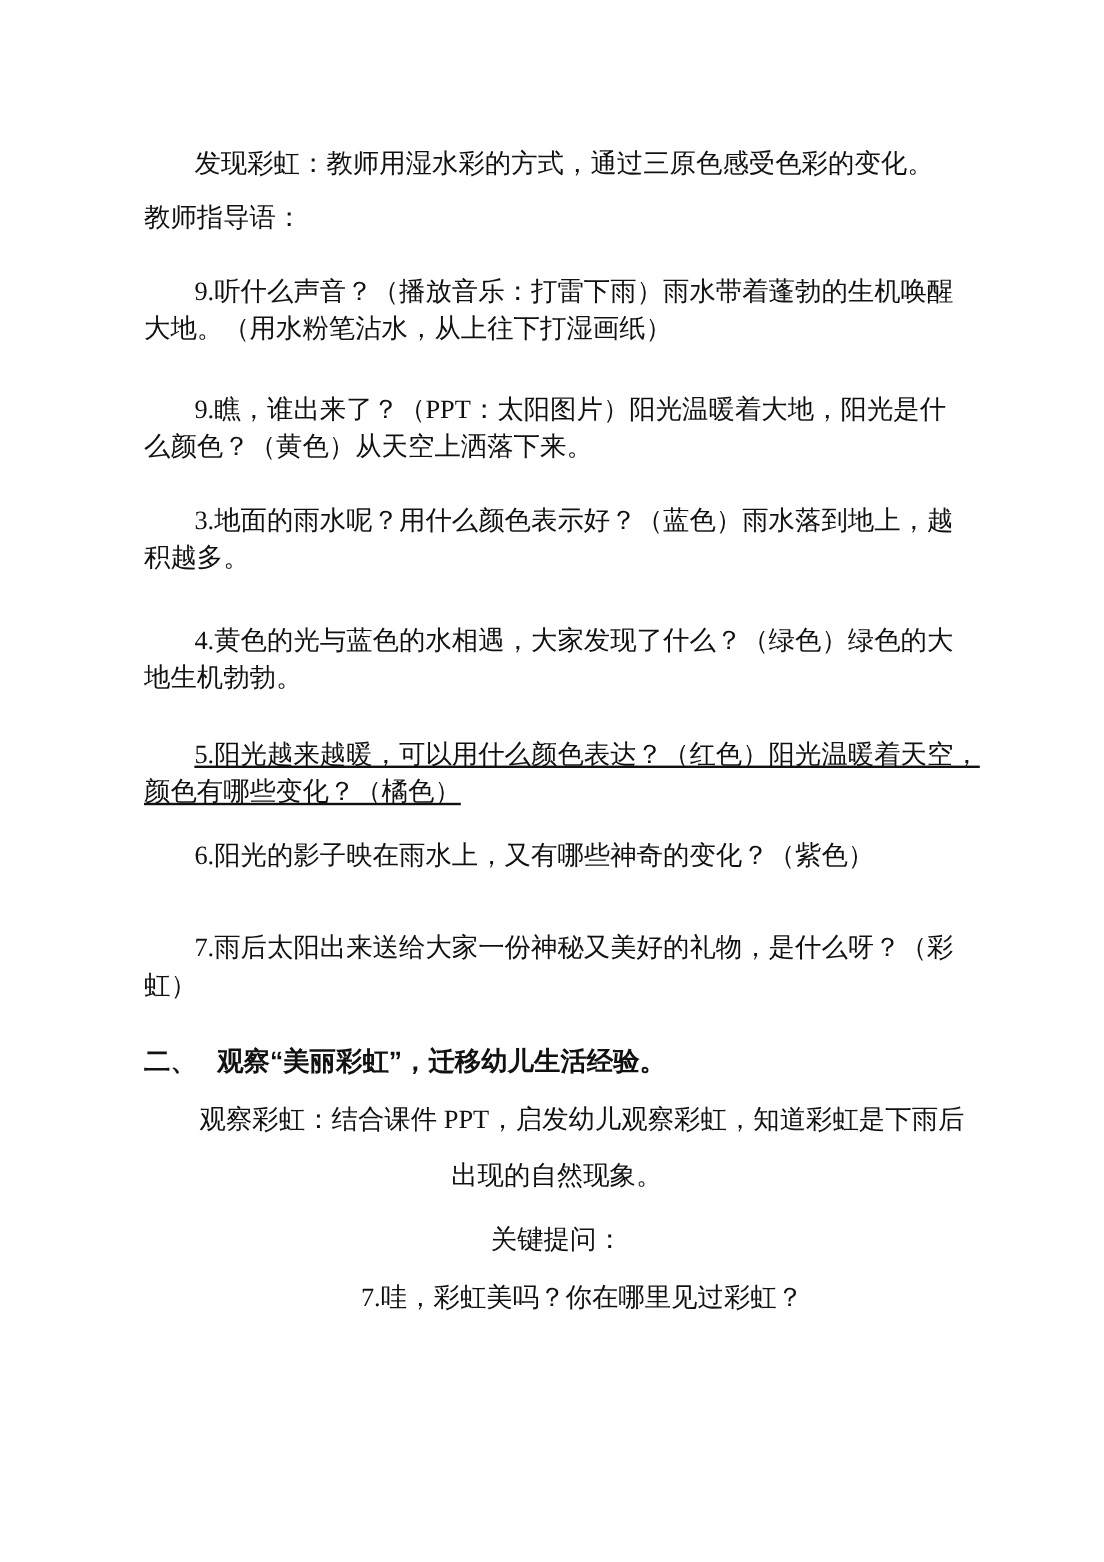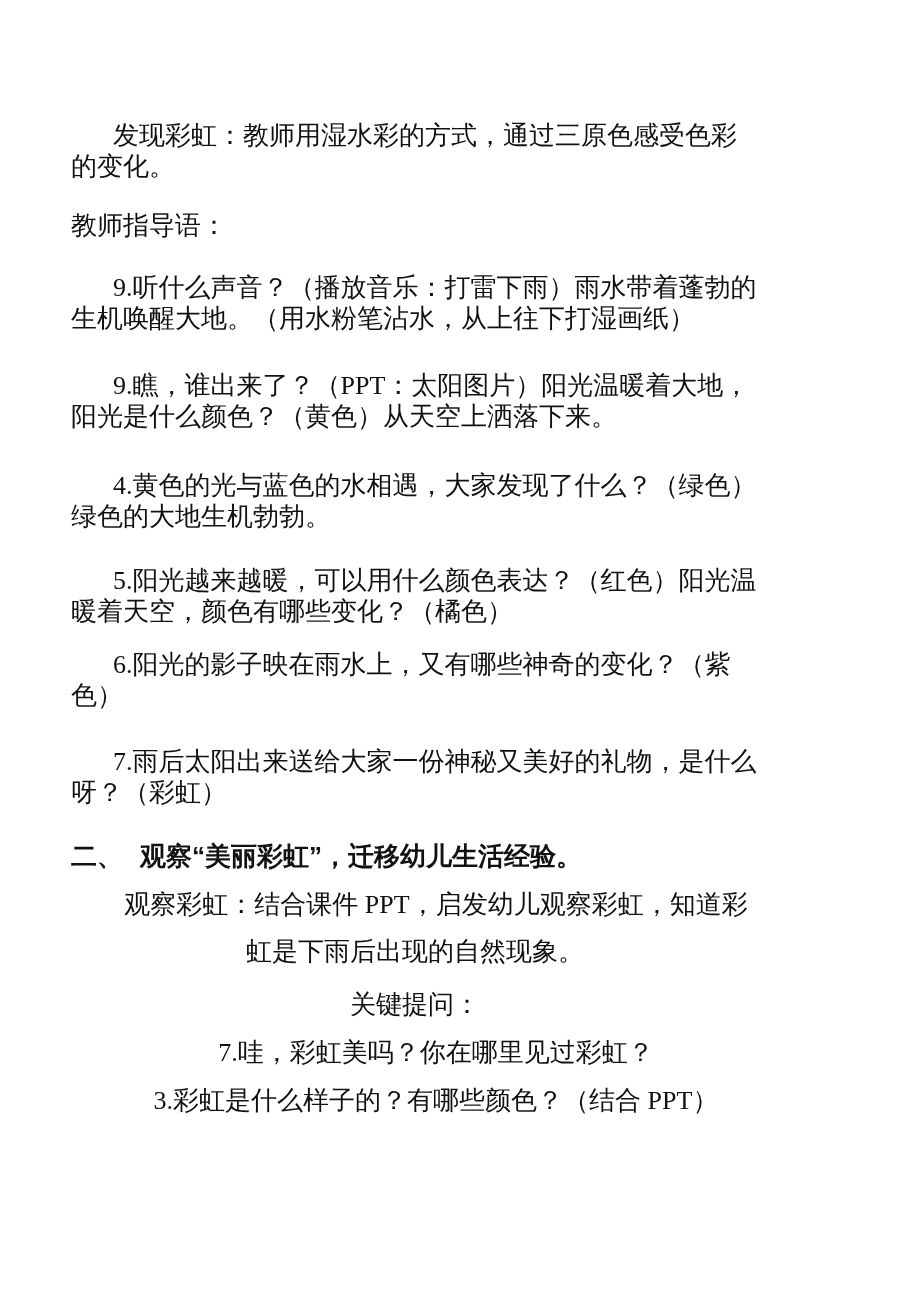--- a/index.html
+++ b/index.html
@@ -5,86 +5,86 @@
   html, body {
     margin: 0;
     padding: 0;
     background: #ffffff;
   }
   .page {
     position: relative;
     width: 920px;
     height: 1302px;
     box-sizing: border-box;
-    padding: 120px 0 0 71px;
+    padding: 120px 0 0 120px;
     background: #ffffff;
     color: #111111;
     font-family: "Liberation Serif", "DejaVu Serif", serif;
-    font-size: 26px;
+    font-size: 22px;
     overflow: hidden;
   }
   .para {
     width: 688px;
     line-height: 31px;
     margin: 0;
   }
   .loose { line-height: 47px; text-align: center; }
   .indent { text-indent: 42px; }
   
-  .hang { width: 706px; }
+  .hang { width: 706px; text-decoration: underline; }
   .heading {
     width: 706px;
     margin: 0;
     font-family: "Liberation Sans", "DejaVu Sans", sans-serif;
     font-weight: bold;
     line-height: 33px;
   }
   .tabgap { margin-left: 17px; }
   
   .mt0  { margin-top: 0; }
   .mt1  { margin-top: 1px; }
   .mt6  { margin-top: 6px; }
   .mt8  { margin-top: 8px; }
-  .mt14 { margin-top: 28px; }
+  .mt14 { margin-top: 14px; }
   .mt20 { margin-top: 32px; }
   .mt22 { margin-top: 22px; }
-  .mt29 { margin-top: 35px; }
+  .mt29 { margin-top: 46px; }
   .mt31 { margin-top: 31px; }
   .mt33 { margin-top: 33px; }
   .mt36 { margin-top: 36px; }
   .mt38 { margin-top: 38px; }
 </style>
 </head>
 <body>
 
 <div class="page">
 
   <p class="para indent mt0">发现彩虹：教师用湿水彩的方式，通过三原色感受色彩的变化。</p>
 
   <p class="para mt14">教师指导语：</p>
 
   <p class="para indent mt31">9.听什么声音？（播放音乐：打雷下雨）雨水带着蓬勃的生机唤醒大地。（用水粉笔沾水，从上往下打湿画纸）</p>
 
   <p class="para indent mt36">9.瞧，谁出来了？（PPT：太阳图片）阳光温暖着大地，阳光是什么颜色？（黄色）从天空上洒落下来。</p>
 
+  <p class="para indent mt31">3.地面的雨水呢？用什么颜色表示好？（蓝色）雨水落到地上，越积越多。</p>
 
   <p class="para indent mt38">4.黄色的光与蓝色的水相遇，大家发现了什么？（绿色）绿色的大地生机勃勃。</p>
 
   <p class="para indent hang mt33">5.阳光越来越暖，可以用什么颜色表达？（红色）阳光温暖着天空，颜色有哪些变化？（橘色）</p>
 
   <p class="para indent mt22">6.阳光的影子映在雨水上，又有哪些神奇的变化？（紫色）</p>
 
   <p class="para indent mt29">7.雨后太阳出来送给大家一份神秘又美好的礼物，是什么呀？（彩虹）</p>
 
   <p class="heading mt20">
     <span>二、</span><span class="tabgap">观察“美丽彩虹”，迁移幼儿生活经验。</span>
   </p>
 
   <p class="para loose indent mt8">观察彩虹：结合课件 PPT，启发幼儿观察彩虹，知道彩虹是下雨后出现的自然现象。</p>
 
   <p class="para loose mt6">关键提问：</p>
 
   <p class="para loose indent mt1">7.哇，彩虹美吗？你在哪里见过彩虹？</p>
 
 
-  <p class="para loose indent mt1">3.彩虹是什么样子的？有哪些颜色？（结合 PPT）</p>
 
 </div>
 
 </body></html>

